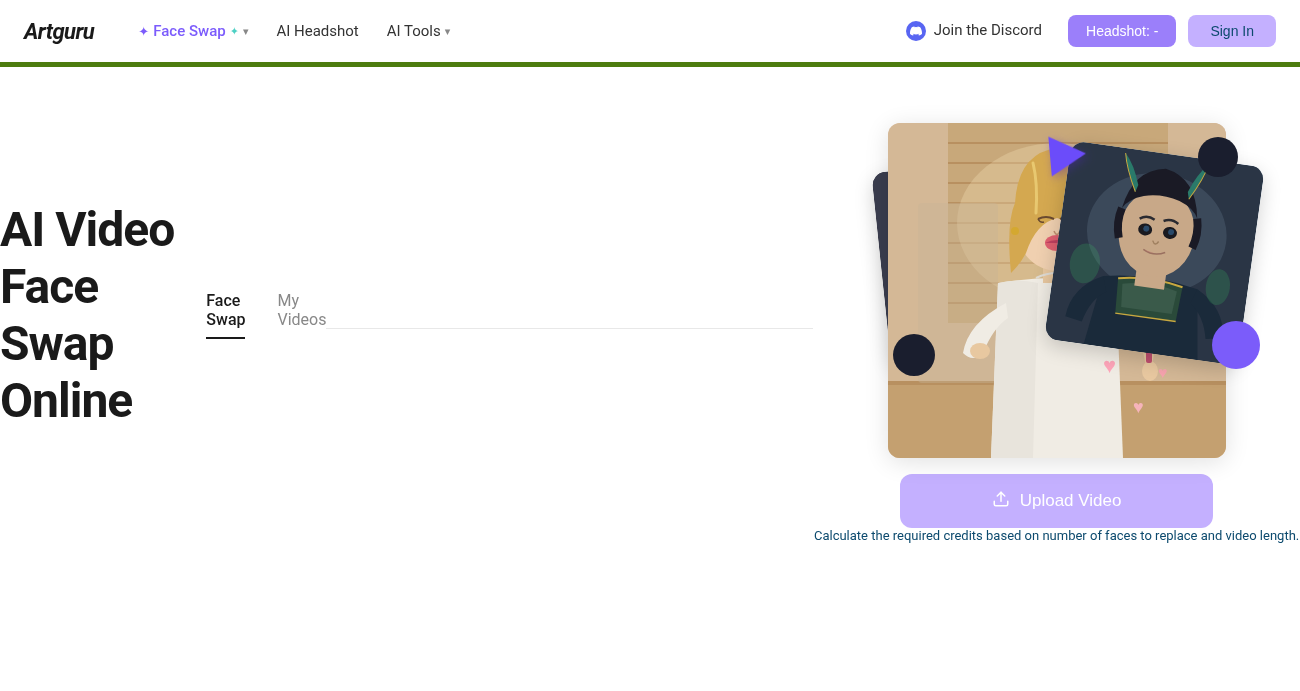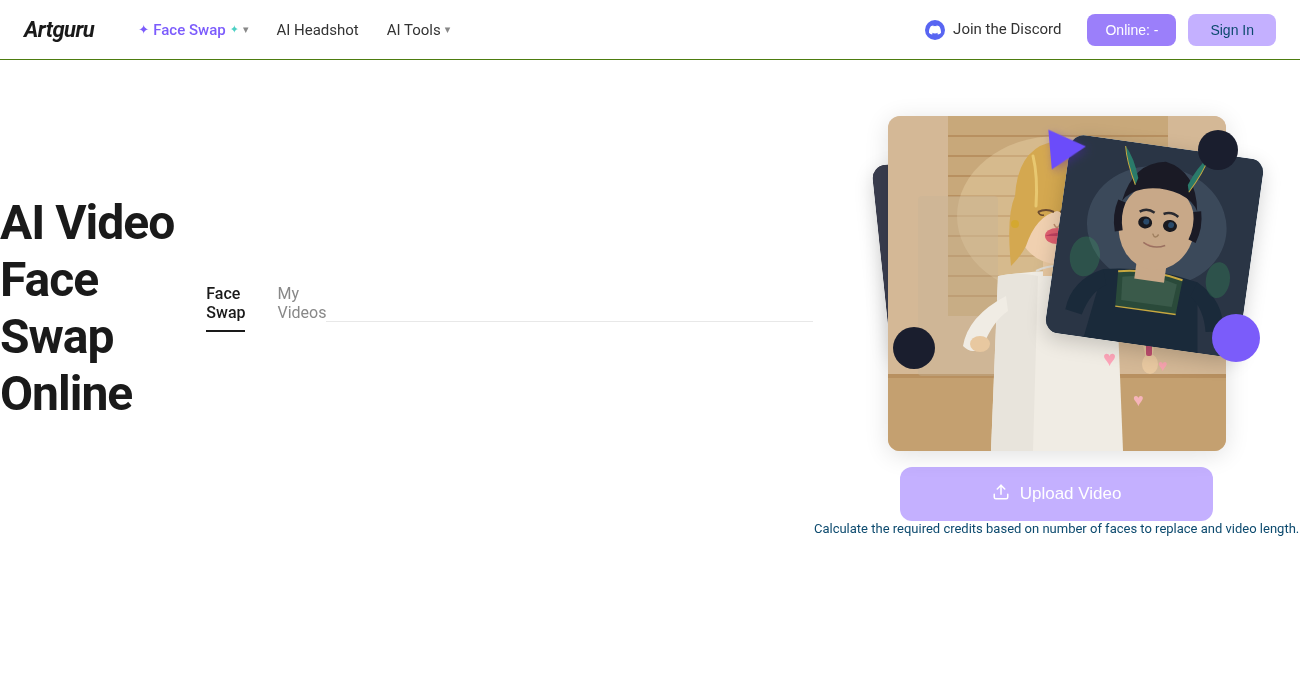--- a/index.html
+++ b/index.html
@@ -9,22 +9,22 @@
       width: 1300px;
       height: 691px;
       overflow: hidden;
     }
 
     
     .navbar {
       display: flex;
       align-items: center;
       padding: 0 24px;
-      height: 60px;
-      border-bottom: 1px solid #4d7c0f;
+      height: 67px;
+      border-bottom: 5px solid #4d7c0f;
       background: #fff;
       position: relative;
       z-index: 10;
     }
     .nav-logo {
       font-size: 22px;
       font-weight: 700;
       color: #1a1a1a;
       margin-right: 32px;
       letter-spacing: -0.5px;
@@ -280,21 +280,21 @@
 
   <div class="nav-right">
     <div class="discord-link">
       <div class="discord-icon">
         <svg width="12" height="10" viewBox="0 0 24 18" fill="white">
           <path d="M20.317 1.492a19.825 19.825 0 00-4.885-1.515.074.074 0 00-.079.037c-.21.375-.444.864-.608 1.25a18.31 18.31 0 00-5.487 0 12.64 12.64 0 00-.617-1.25.077.077 0 00-.079-.037A19.736 19.736 0 003.677 1.492a.07.07 0 00-.032.027C.533 6.093-.32 10.555.099 14.961a.08.08 0 00.031.055 19.9 19.9 0 005.993 3.03.078.078 0 00.084-.028c.462-.63.874-1.295 1.226-1.994a.076.076 0 00-.041-.106 13.107 13.107 0 01-1.872-.892.077.077 0 01-.008-.128 10.2 10.2 0 00.372-.292.074.074 0 01.077-.01c3.928 1.793 8.18 1.793 12.062 0a.074.074 0 01.078.01c.12.098.246.198.373.292a.077.077 0 01-.006.127 12.299 12.299 0 01-1.873.892.077.077 0 00-.041.107c.36.698.772 1.362 1.225 1.993a.076.076 0 00.084.028 19.839 19.839 0 006.002-3.03.077.077 0 00.032-.054c.5-5.177-.838-9.674-3.549-13.66a.061.061 0 00-.031-.03z"></path>
         </svg>
       </div>
       <span>Join the Discord</span>
     </div>
-    <button class="credits-btn">Online: -</button>
+    <button class="credits-btn">Headshot: -</button>
     <button class="signin-btn">Sign In</button>
   </div>
 </nav>
 
 <div class="main-content">
   <h1 class="page-title">AI Video Face Swap Online</h1>
 
   <div class="tabs">
     <div class="tab active">Face Swap</div>
     <div class="tab">My Videos</div>

